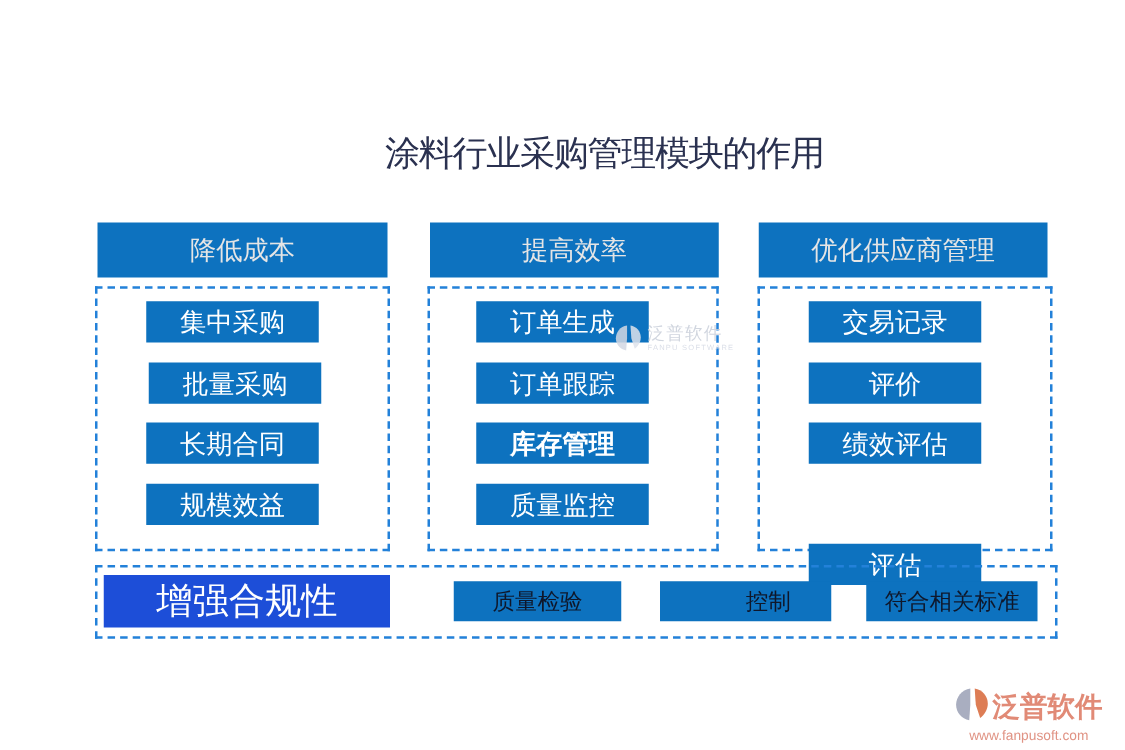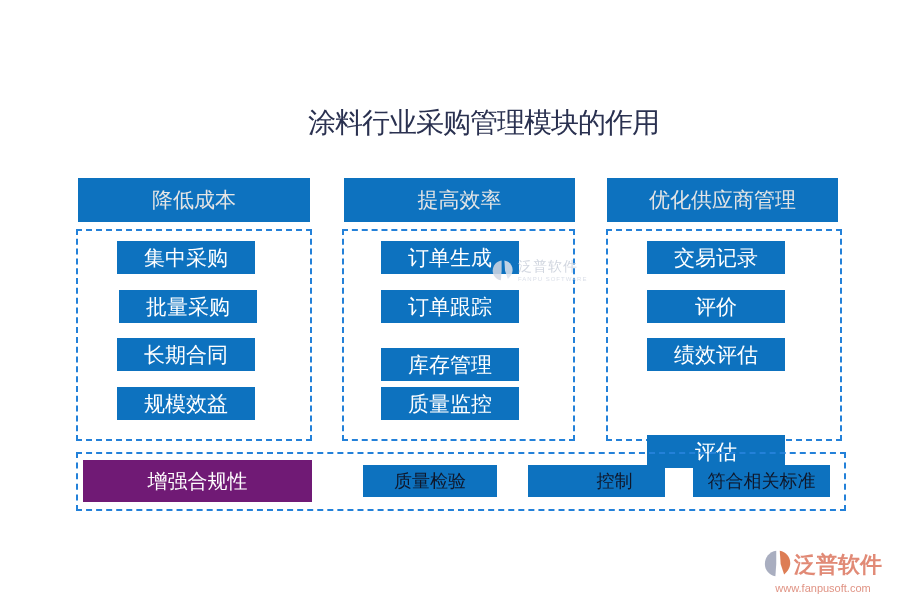--- a/index.html
+++ b/index.html
@@ -19,22 +19,22 @@
     display:flex; align-items:center; justify-content:center;
     font-size:21px; white-space:nowrap;
   }
   .box { position:absolute; border:2px dashed #2381d9; background:transparent; }
   .node {
     position:absolute; width:138px; height:33px; background:#0d72bf; color:#ffffff;
     display:flex; align-items:center; justify-content:center;
     font-size:21px; white-space:nowrap;
   }
   .bigbtn {
-    position:absolute; width:229px; height:42px; background:#701a75; color:#ffffff;
-    display:flex; align-items:center; justify-content:center; font-size:20px;
+    position:absolute; width:229px; height:42px; background:#1d4ed8; color:#ffffff;
+    display:flex; align-items:center; justify-content:center; font-size:29px;
   }
   .smallbtn {
     position:absolute; height:32px; background:#0d72bf; color:#0f172a;
     display:flex; align-items:center; justify-content:center; font-size:18px;
   }
   .wm-center {
     position:absolute; left:492px; top:258px; display:flex; align-items:flex-start;
     gap:4px; opacity:0.85;
   }
   .wm-texts { display:flex; flex-direction:column; }
@@ -66,21 +66,21 @@
   <div class="box" style="left:342px; top:229px; width:233px; height:212px;"></div>
   <div class="box" style="left:606px; top:229px; width:236px; height:212px;"></div>
 
   <div class="node" style="left:117px; top:241px;">集中采购</div>
   <div class="node" style="left:119px; top:290px;">批量采购</div>
   <div class="node" style="left:117px; top:338px;">长期合同</div>
   <div class="node" style="left:117px; top:387px;">规模效益</div>
 
   <div class="node" style="left:381px; top:241px;">订单生成</div>
   <div class="node" style="left:381px; top:290px;">订单跟踪</div>
-  <div class="node" style="left:381px; top:348px;">库存管理</div>
+  <div class="node" style="left:381px; top:338px;font-weight:bold;">库存管理</div>
   <div class="node" style="left:381px; top:387px;">质量监控</div>
 
   <div class="node" style="left:647px; top:241px;">交易记录</div>
   <div class="node" style="left:647px; top:290px;">评价</div>
   <div class="node" style="left:647px; top:338px;">绩效评估</div>
   <div class="node" style="left:647px; top:387px;margin-top:48px;">评估</div>
 
   <div class="box" style="left:76px; top:452px; width:770px; height:59px;"></div>
   <div class="bigbtn" style="left:83px; top:460px;">增强合规性</div>
   <div class="smallbtn" style="left:363px; top:465px; width:134px;">质量检验</div>

